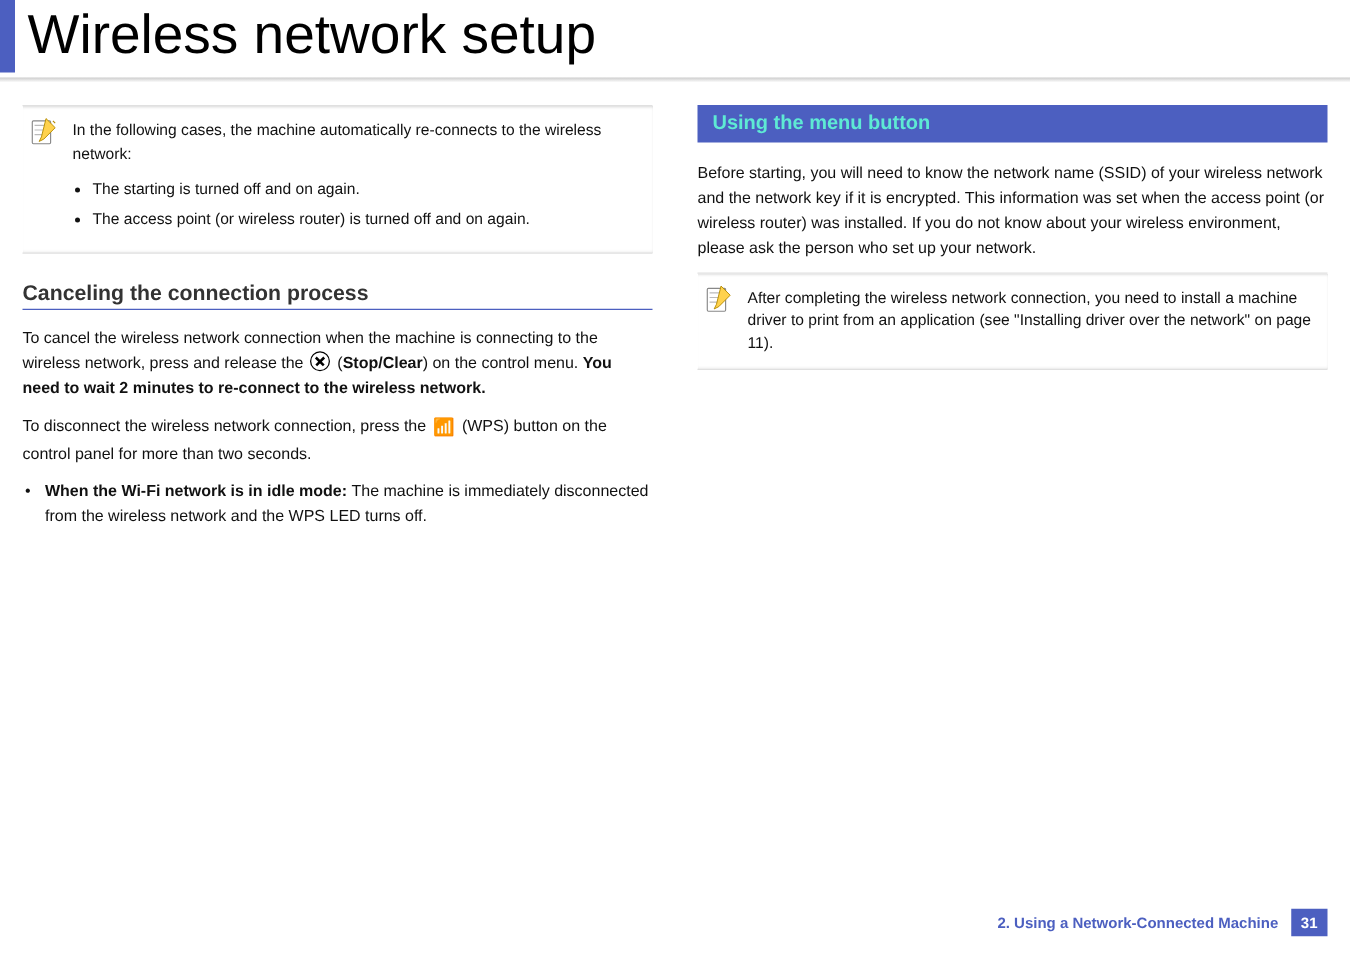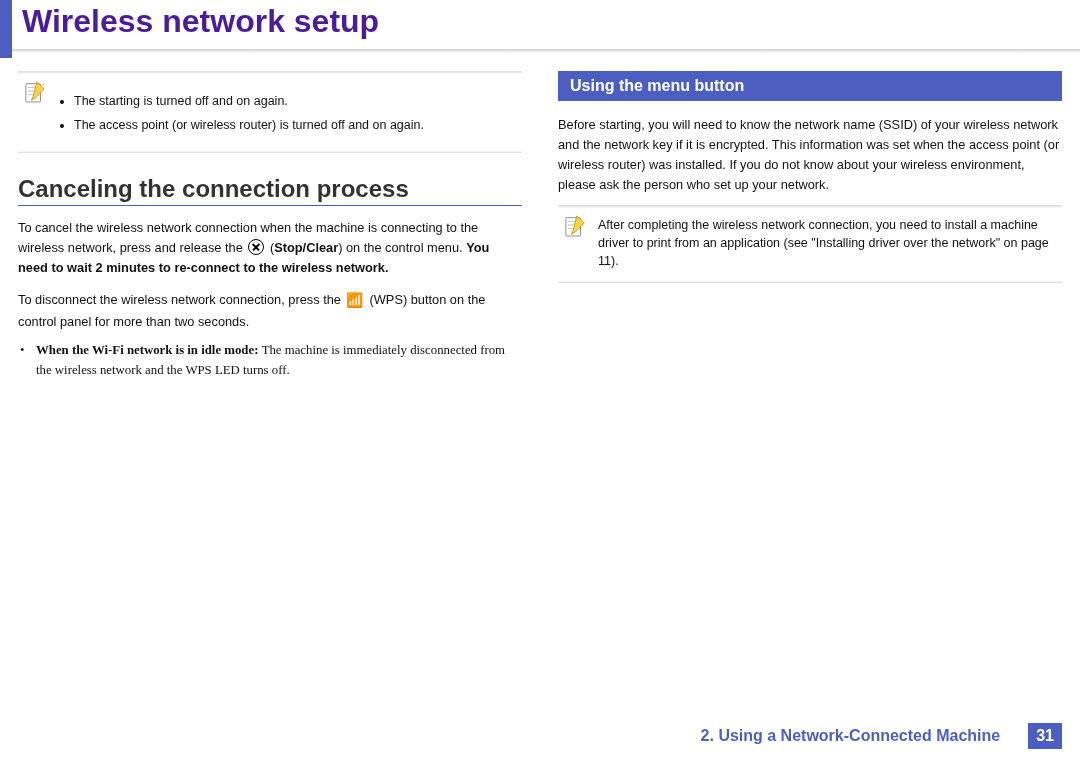--- a/index.html
+++ b/index.html
@@ -18,23 +18,23 @@
     position: relative;
   }
   .title-block::before {
     content: "";
     position: absolute;
     left: 0; top: 0;
     width: 12px; height: 58px;
     background: #4c5fc0;
   }
   .page-title {
-    font-size: 32px;
-    font-weight: 700;
-    color: #4c1d95;
+    font-size: 44px;
+    font-weight: 400;
+    color: #000000;
     line-height: 1.1;
   }
   .title-rule {
     margin-top: 10px;
     height: 4px;
     background: linear-gradient(to bottom, #ccc, #fff);
   }
   .columns {
     display: flex;
     gap: 36px;
@@ -52,30 +52,30 @@
     line-height: 1.45;
   }
   .note-box .ni {
     position: absolute;
     left: 6px; top: 8px;
     width: 22px; height: 24px;
   }
   .note-box ul { padding-left: 16px; margin-top: 10px; }
   .note-box li { margin-bottom: 6px; }
   .h2 {
-    font-size: 24px;
+    font-size: 17px;
     font-weight: 700;
     color: #333;
     border-bottom: 1.5px solid #4c5fc0;
     padding-bottom: 2px;
     margin: 10px 0 12px 0;
   }
   .section-banner {
     background: #4c5fc0;
-    color: #ffffff;
+    color: #5eead4;
     font-weight: 700;
     font-size: 16px;
     padding: 6px 12px;
     margin: 0 0 14px 0;
   }
   .para {
     font-size: 12.8px;
     line-height: 1.55;
     margin-bottom: 10px;
     margin-top: 12px;
@@ -107,37 +107,36 @@
   .blist {
     list-style: none;
     padding-left: 14px;
     font-size: 12.8px;
     line-height: 1.55;
   }
   .blist li {
     position: relative;
     padding-left: 4px;
     margin-bottom: 14px;
-    font-family: Liberation Serif, serif;
   }
   .blist li::before {
     content: "•";
     position: absolute;
     left: -12px;
     top: 0;
   }
   b { font-weight: 700; }
   .footer {
     position: absolute;
     right: 18px;
     bottom: 14px;
     display: flex;
     align-items: center;
-    gap: 28px;
-    font-size: 16px;
+    gap: 10px;
+    font-size: 12px;
     font-weight: 700;
     color: #4c5fc0;
     margin-top: 13px;
   }
   .pagenum {
     background: #4c5fc0;
     color: #fff;
     padding: 4px 8px;
     font-weight: 700;
     text-align: center;
@@ -157,20 +156,21 @@
 
     <div class="note-box">
       <span class="ni">
         <svg viewBox="0 0 24 26">
             <rect x="2" y="4" width="16" height="20" rx="1" fill="#fff" stroke="#888"></rect>
             <path d="M4 8h12M4 12h12M4 16h8" stroke="#bbb"></path>
             <path d="M14 2 L22 10 L12 20 L8 22 L10 18 Z" fill="#ffd24d" stroke="#b48a00" stroke-width="0.8"></path>
             <path d="M20 4 L22 6" stroke="#b48a00"></path>
           </svg>
       </span>
+      <div>In the following cases, the machine automatically re-connects to the wireless network:</div>
       <ul>
         <li>The starting is turned off and on again.</li>
         <li>The access point (or wireless router) is turned off and on again.</li>
       </ul>
     </div>
 
     <div class="h2">Canceling the connection process</div>
     <p class="para">
       <span>To cancel the wireless network connection when the machine is connecting to the wireless network, press and release the </span>
       <span class="inline-icon stop"></span>

